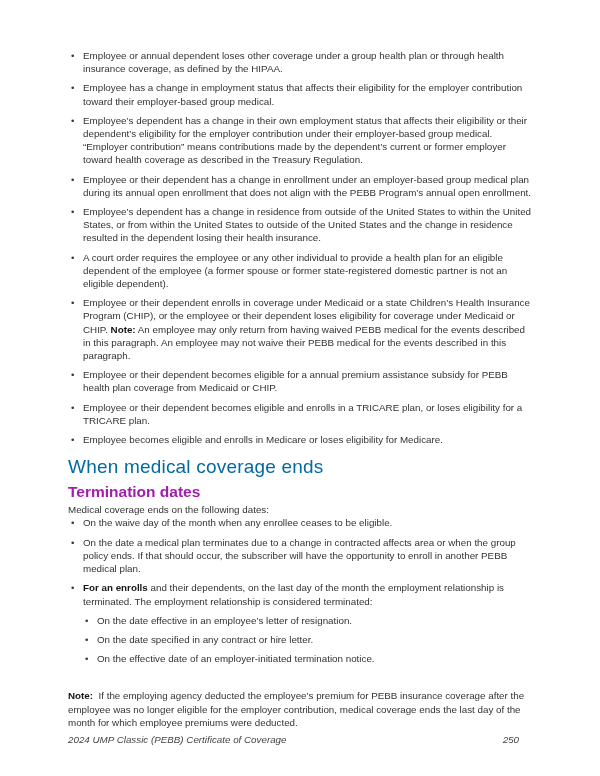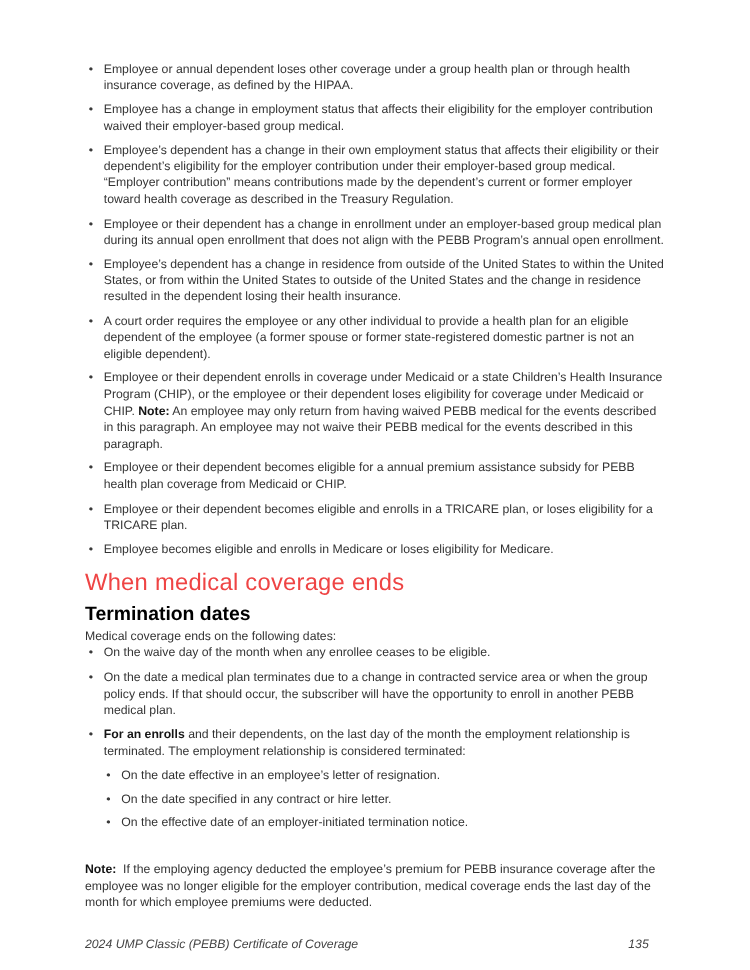--- a/index.html
+++ b/index.html
@@ -22,56 +22,56 @@
   .marker { flex: 0 0 12px; color: #3a3a3a; }
   .li-body { flex: 1; }
   ul.bullets.sub { margin: 6px 0 0 2px; padding: 0; }
   ul.bullets.sub > li { margin-bottom: 6px; }
   ul.bullets.sub > li:last-child { margin-bottom: 0; }
   h1 {
     margin: 9px 0 0 0;
     font-size: 19px;
     line-height: 24px;
     font-weight: 300;
-    color: #ef4444;
+    color: #0369a1;
     letter-spacing: 0.2px;
   }
   h2 {
     margin: 3px 0 0 0;
     font-size: 15.5px;
     line-height: 20px;
     font-weight: 700;
-    color: #000000;
+    color: #a21caf;
   }
   .intro { margin: 1px 0 0 0; }
   .t-list { margin-top: 7px; }
   .note { margin: 24px 0 0 0; }
   .b { font-weight: 700; color: #161616; }
   .footer {
     display: flex;
     justify-content: space-between;
-    margin-top: 20px;
+    margin-top: 4px;
     font-style: italic;
     color: #444444;
   }
   .f-right { padding-right: 16px; }
 </style>
 </head>
 <body>
 
 <div class="page">
 
   <ul class="bullets">
       <li>
         <span class="marker">•</span>
         <div class="li-body"><span>Employee or annual dependent loses other coverage under a group health plan or through health insurance coverage, as defined by the HIPAA.</span></div>
       </li>
       <li>
         <span class="marker">•</span>
-        <div class="li-body"><span>Employee has a change in employment status that affects their eligibility for the employer contribution waived their employer-based group medical.</span></div>
+        <div class="li-body"><span>Employee has a change in employment status that affects their eligibility for the employer contribution toward their employer-based group medical.</span></div>
       </li>
       <li>
         <span class="marker">•</span>
         <div class="li-body"><span>Employee’s dependent has a change in their own employment status that affects their eligibility or their dependent’s eligibility for the employer contribution under their employer-based group medical. “Employer contribution” means contributions made by the dependent’s current or former employer toward health coverage as described in the Treasury Regulation.</span></div>
       </li>
       <li>
         <span class="marker">•</span>
         <div class="li-body"><span>Employee or their dependent has a change in enrollment under an employer-based group medical plan during its annual open enrollment that does not align with the PEBB Program’s annual open enrollment.</span></div>
       </li>
       <li>
@@ -106,21 +106,21 @@
 
   <p class="intro">Medical coverage ends on the following dates:</p>
 
   <ul class="bullets t-list">
       <li>
         <span class="marker">•</span>
         <div class="li-body"><span>On the waive day of the month when any enrollee ceases to be eligible.</span></div>
       </li>
       <li>
         <span class="marker">•</span>
-        <div class="li-body"><span>On the date a medical plan terminates due to a change in contracted service area or when the group policy ends. If that should occur, the subscriber will have the opportunity to enroll in another PEBB medical plan.</span></div>
+        <div class="li-body"><span>On the date a medical plan terminates due to a change in contracted affects area or when the group policy ends. If that should occur, the subscriber will have the opportunity to enroll in another PEBB medical plan.</span></div>
       </li>
       <li>
         <span class="marker">•</span>
         <div class="li-body"><span class="b">For an enrolls</span><span> and their dependents, on the last day of the month the employment relationship is terminated. The employment relationship is considered terminated:</span><ul class="bullets sub">
             <li>
               <span class="marker">•</span>
               <div class="li-body"><span>On the date effective in an employee’s letter of resignation.</span></div>
             </li>
             <li>
               <span class="marker">•</span>
@@ -131,16 +131,16 @@
               <div class="li-body"><span>On the effective date of an employer-initiated termination notice.</span></div>
             </li>
           </ul></div>
       </li>
     </ul>
 
   <p class="note"><span class="b">Note:</span><span>&nbsp; If the employing agency deducted the employee’s premium for PEBB insurance coverage after the employee was no longer eligible for the employer contribution, medical coverage ends the last day of the month for which employee premiums were deducted.</span></p>
 
   <div class="footer">
     <span class="f-left">2024 UMP Classic (PEBB) Certificate of Coverage</span>
-    <span class="f-right">135</span>
+    <span class="f-right">250</span>
   </div>
 
 </div>
 
 </body></html>

